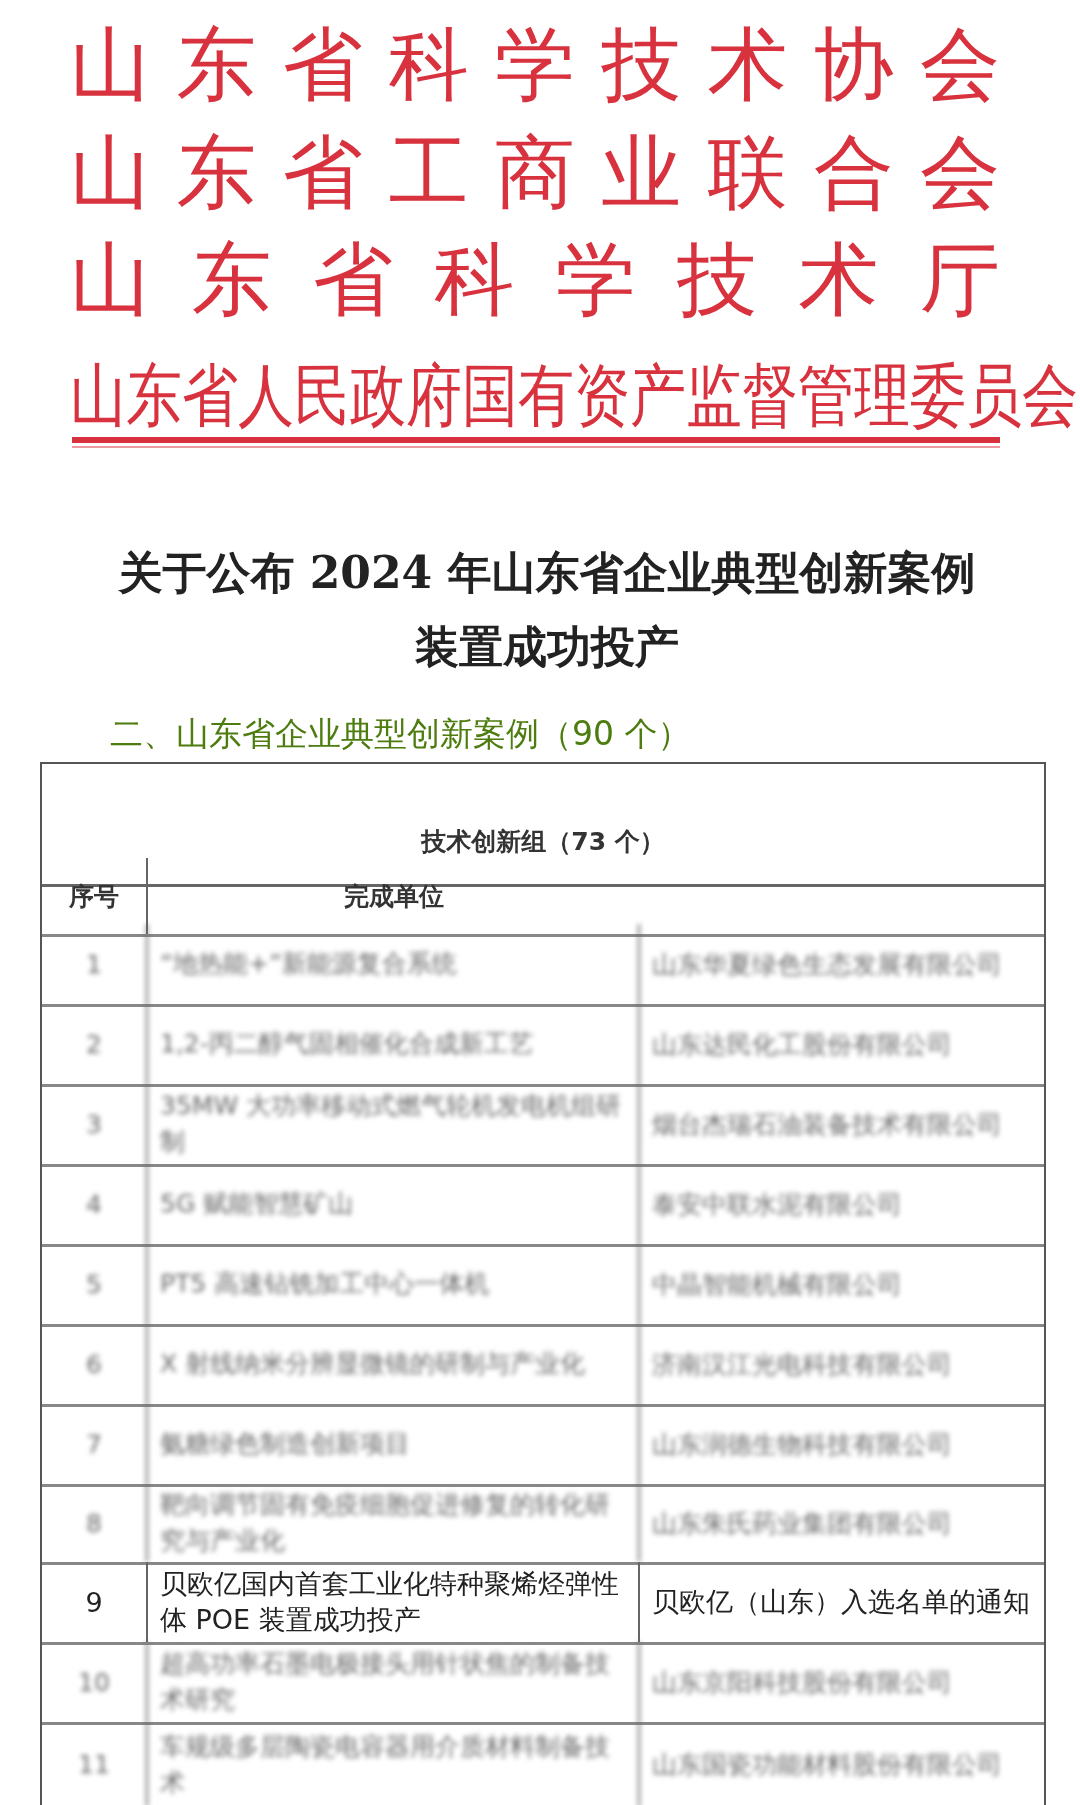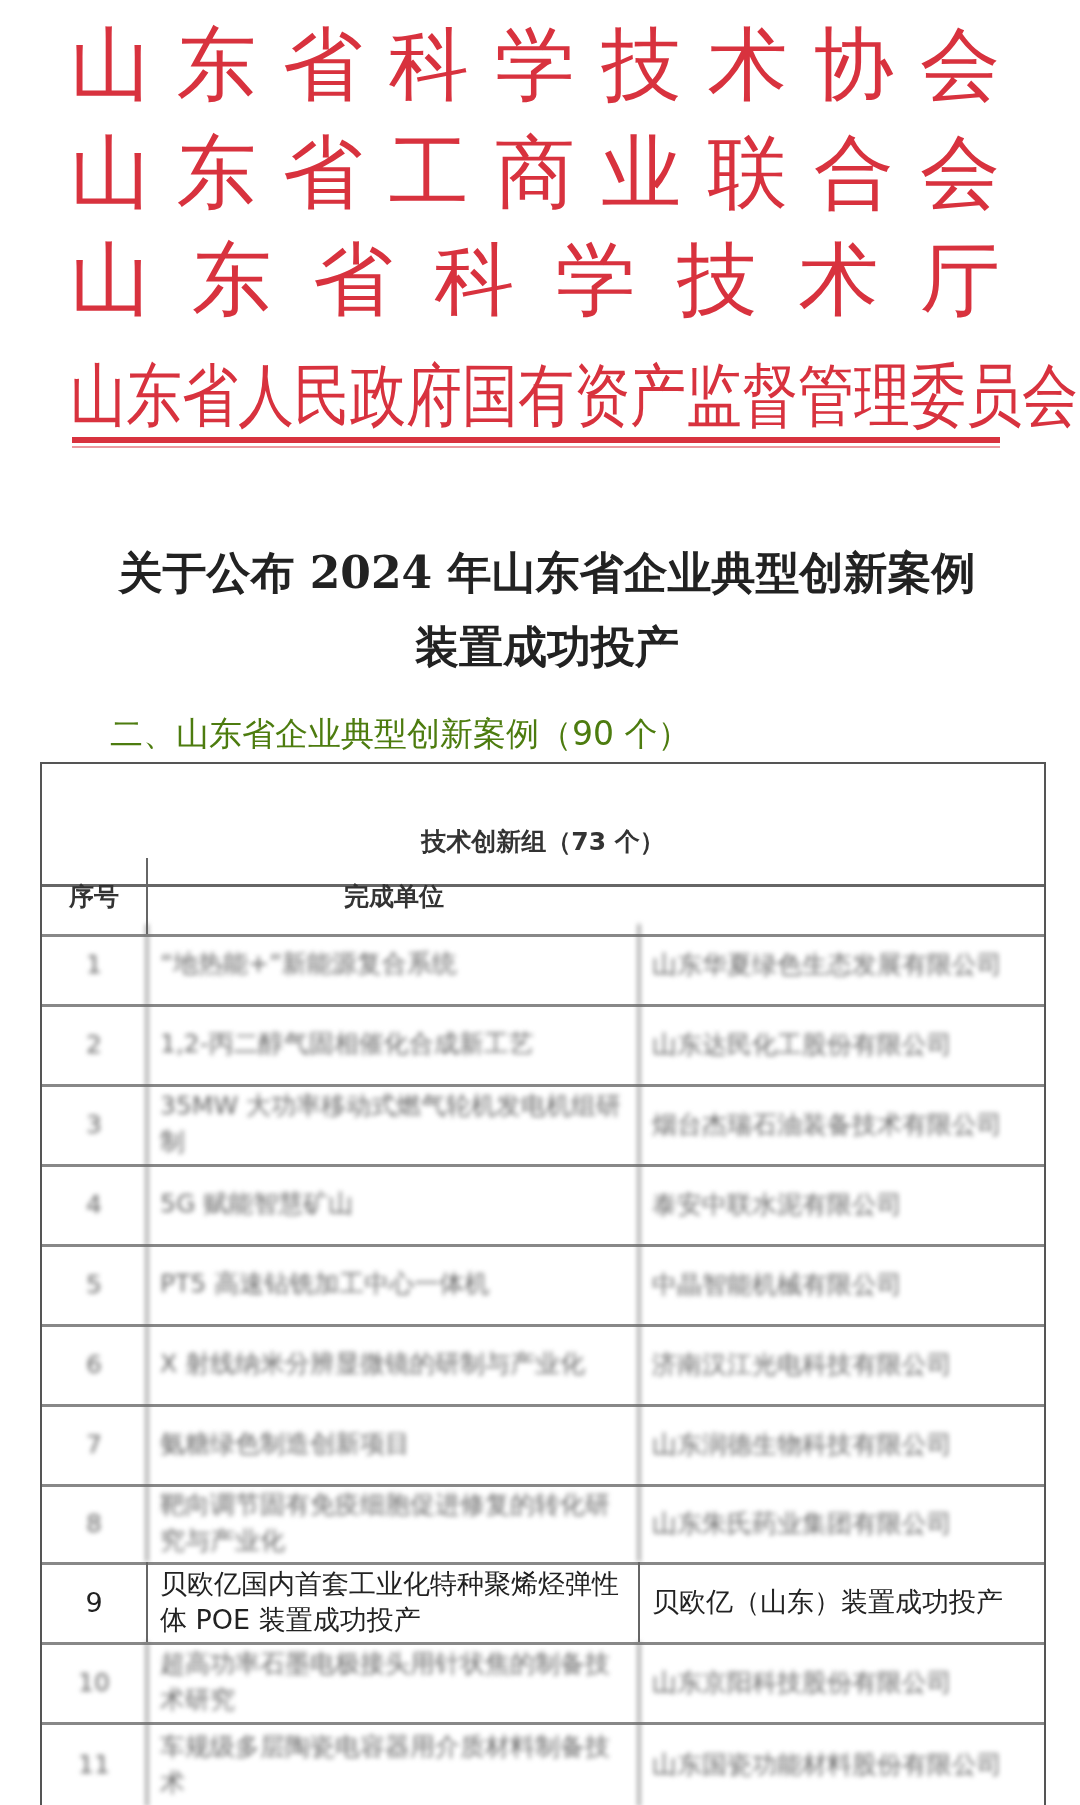--- a/index.html
+++ b/index.html
@@ -181,21 +181,21 @@
         <div class="cell org">山东润德生物科技有限公司</div>
       </div>
       <div class="data-row blur" style="top: 720px; height: 78px;">
         <div class="cell num">8</div>
         <div class="cell name">靶向调节固有免疫细胞促进修复的转化研究与产业化</div>
         <div class="cell org">山东朱氏药业集团有限公司</div>
       </div>
       <div class="data-row clear" style="top: 798px; height: 80px;">
         <div class="cell num">9</div>
         <div class="cell name">贝欧亿国内首套工业化特种聚烯烃弹性体 POE 装置成功投产</div>
-        <div class="cell org">贝欧亿（山东）装置成功投产</div>
+        <div class="cell org">贝欧亿（山东）入选名单的通知</div>
       </div>
       <div class="data-row blur" style="top: 878px; height: 80px;">
         <div class="cell num">10</div>
         <div class="cell name">超高功率石墨电极接头用针状焦的制备技术研究</div>
         <div class="cell org">山东京阳科技股份有限公司</div>
       </div>
       <div class="data-row blur" style="top: 958px; height: 85px;">
         <div class="cell num">11</div>
         <div class="cell name">车规级多层陶瓷电容器用介质材料制备技术</div>
         <div class="cell org">山东国瓷功能材料股份有限公司</div>

